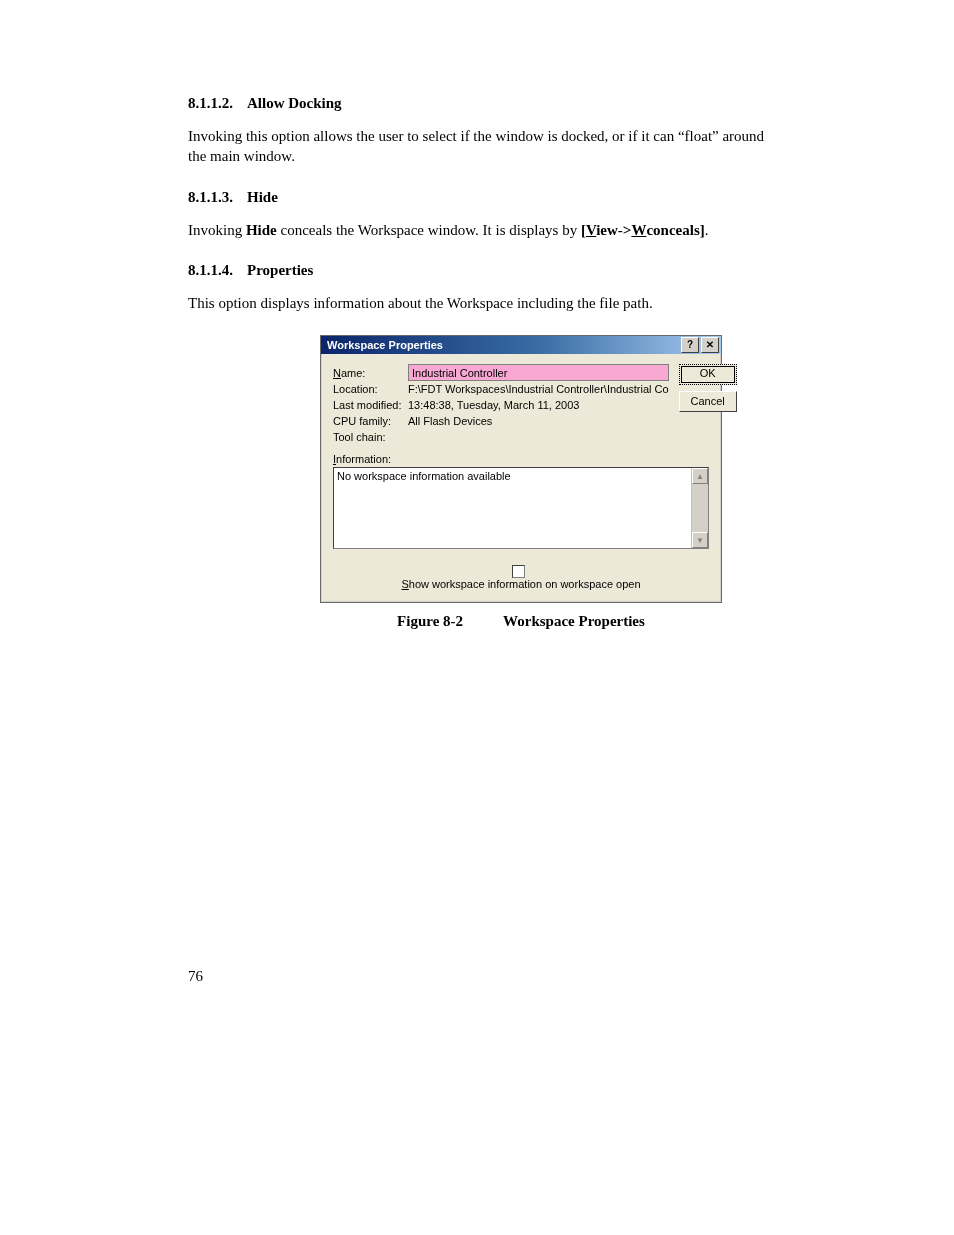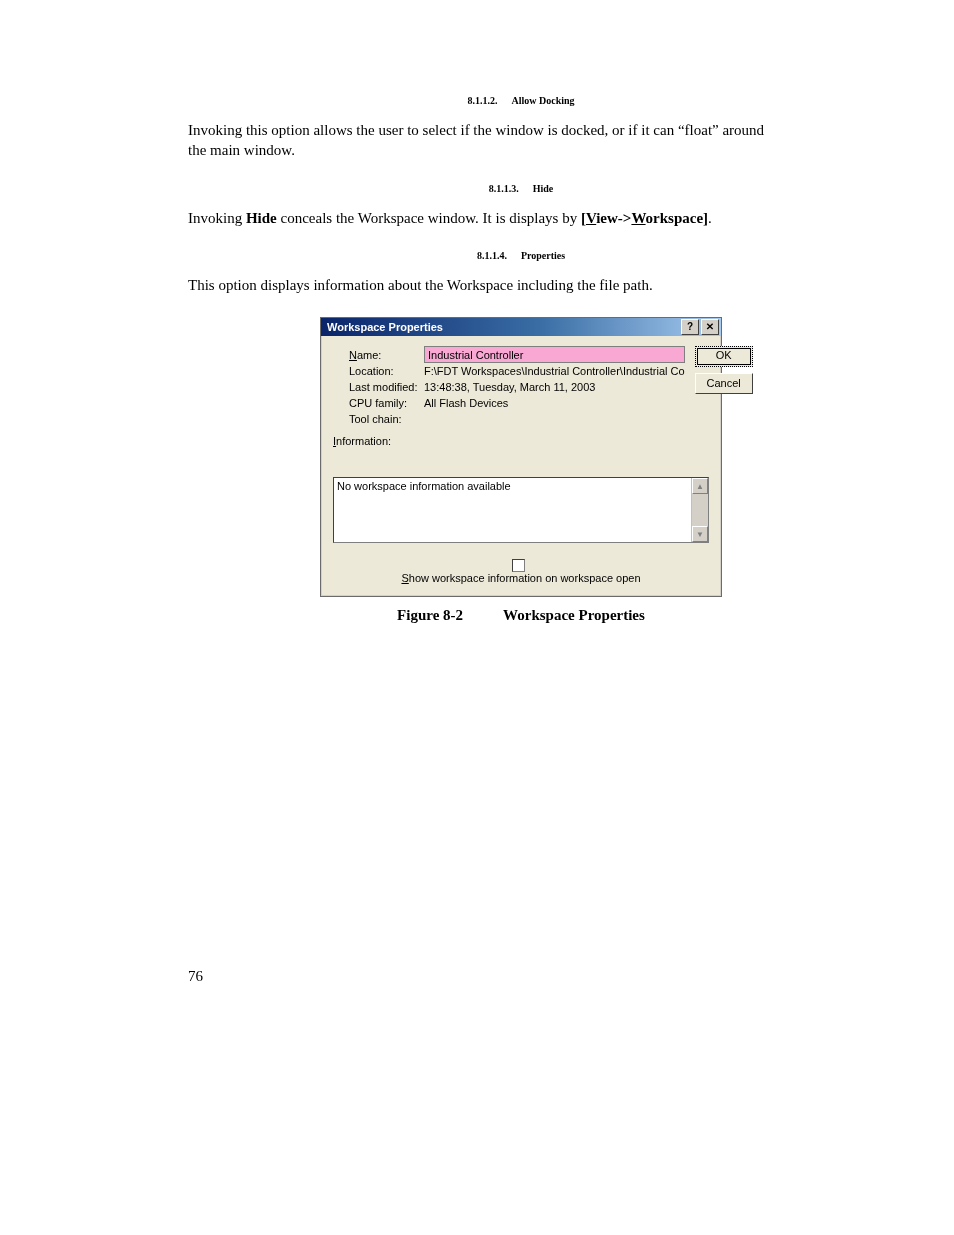--- a/index.html
+++ b/index.html
@@ -13,22 +13,21 @@
   .page {
     width: 954px;
     height: 1235px;
     position: relative;
     box-sizing: border-box;
     padding: 95px 100px 0 188px;
   }
   .section-heading {
     font-weight: bold;
     margin: 0 0 14px 0;
-    font-size: 10px;
-    text-align: center;
+    font-size: 15px;
   }
   .section-heading .num { display: inline-block; margin-right: 14px; }
   .para { margin: 0 0 22px 0; line-height: 1.35; max-width: 580px; }
   .menu-path { font-weight: bold; }
   .ul { text-decoration: underline; }
 
   
   .dialog {
     width: 400px;
     margin: 6px auto 10px auto;
@@ -55,21 +54,21 @@
     background: #d4d0c8;
     border: 1px solid #fff;
     border-right-color: #404040;
     border-bottom-color: #404040;
     display: flex; align-items: center; justify-content: center;
     font-size: 10px; font-weight: bold; color: #000;
     line-height: 1;
   }
   .dlg-body { padding: 10px 12px 12px 12px; }
   .dlg-row { display: flex; align-items: center; }
-  .dlg-top { display: flex; margin-left: 16px; }
+  .dlg-top { display: flex; }
   .dlg-fields { flex: 1; }
   .dlg-buttons { width: 60px; margin-left: 10px; }
   .lbl { width: 75px; padding: 2px 0; }
   .val { flex: 1; padding: 2px 0; white-space: nowrap; overflow: hidden; }
   .name-input {
     flex: 1;
     height: 17px;
     border: 1px solid #7f7f7f;
     background: #f9a8d4;
     padding: 0 3px;
@@ -88,28 +87,27 @@
     font-family: Tahoma, Arial, sans-serif;
     font-size: 11px;
     text-align: center;
     line-height: 18px;
     box-sizing: border-box;
   }
   .btn.default { border: 1px dotted #000; outline: 1px solid #000; outline-offset: -3px; line-height: 17px; }
   .info-label { margin-top: 6px; padding: 2px 0; }
   .info-box {
     position: relative;
-    height: 66px;
+    height: 82px;
     background: #fff;
     border: 1px solid #7f7f7f;
     border-top-color: #404040;
     border-left-color: #404040;
     padding: 2px 22px 2px 3px;
     box-sizing: border-box;
-    margin-top: 28px;
   }
   .scroll-track {
     position: absolute; right: 0; top: 0; bottom: 0;
     width: 16px; background: #d4d0c8;
     border-left: 1px solid #c0c0c0;
   }
   .scroll-btn {
     width: 16px; height: 16px;
     background: #d4d0c8;
     border: 1px solid #fff;
@@ -141,21 +139,21 @@
 
   <p class="section-heading">
     <span class="num">8.1.1.2.</span><span>Allow Docking</span>
   </p>
   <p class="para">Invoking this option allows the user to select if the window is docked, or if it can “float” around the main window.</p>
 
   <p class="section-heading">
     <span class="num">8.1.1.3.</span><span>Hide</span>
   </p>
   <p class="para">
-    <span>Invoking </span><b>Hide</b><span> conceals the Workspace window. It is displays by </span><span class="menu-path"><span>[</span><span class="ul">V</span><span>iew-&gt;</span><span class="ul">W</span><span>orkspace</span><span>]</span></span><span>.</span>
+    <span>Invoking </span><b>Hide</b><span> conceals the Workspace window. It is displays by </span><span class="menu-path"><span>[</span><span class="ul">V</span><span>iew-&gt;</span><span class="ul">W</span><span>conceals</span><span>]</span></span><span>.</span>
   </p>
 
   <p class="section-heading">
     <span class="num">8.1.1.4.</span><span>Properties</span>
   </p>
   <p class="para">This option displays information about the Workspace including the file path.</p>
 
   <div class="dialog">
     <div class="titlebar">
       <span class="title">Workspace Properties</span>

